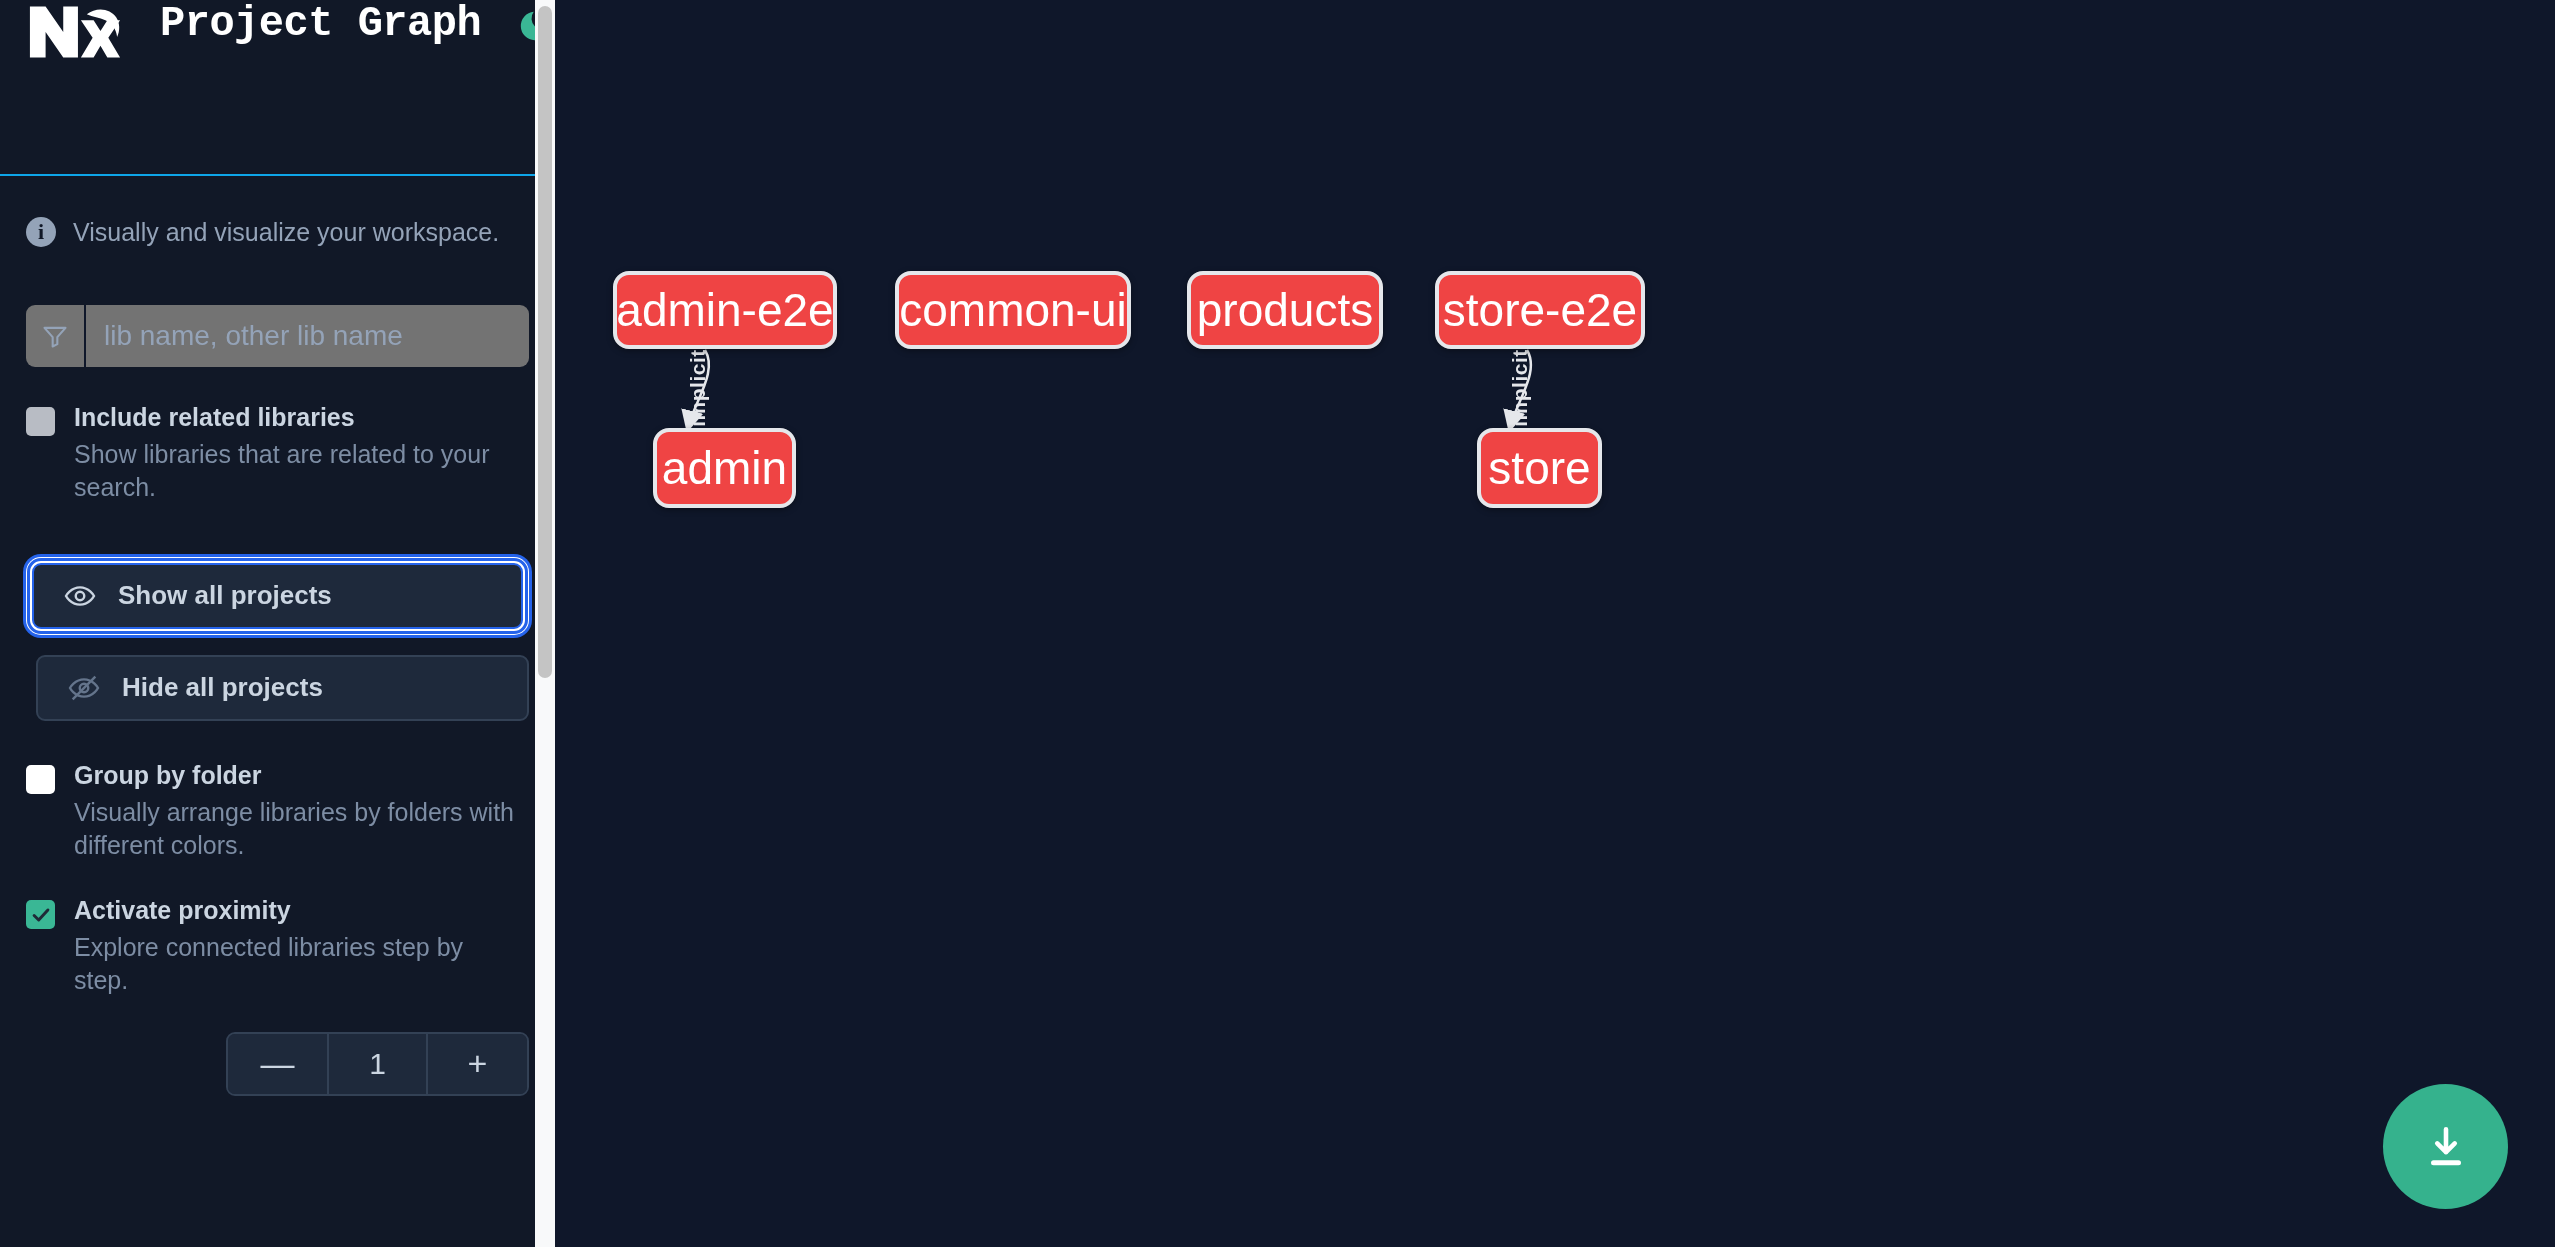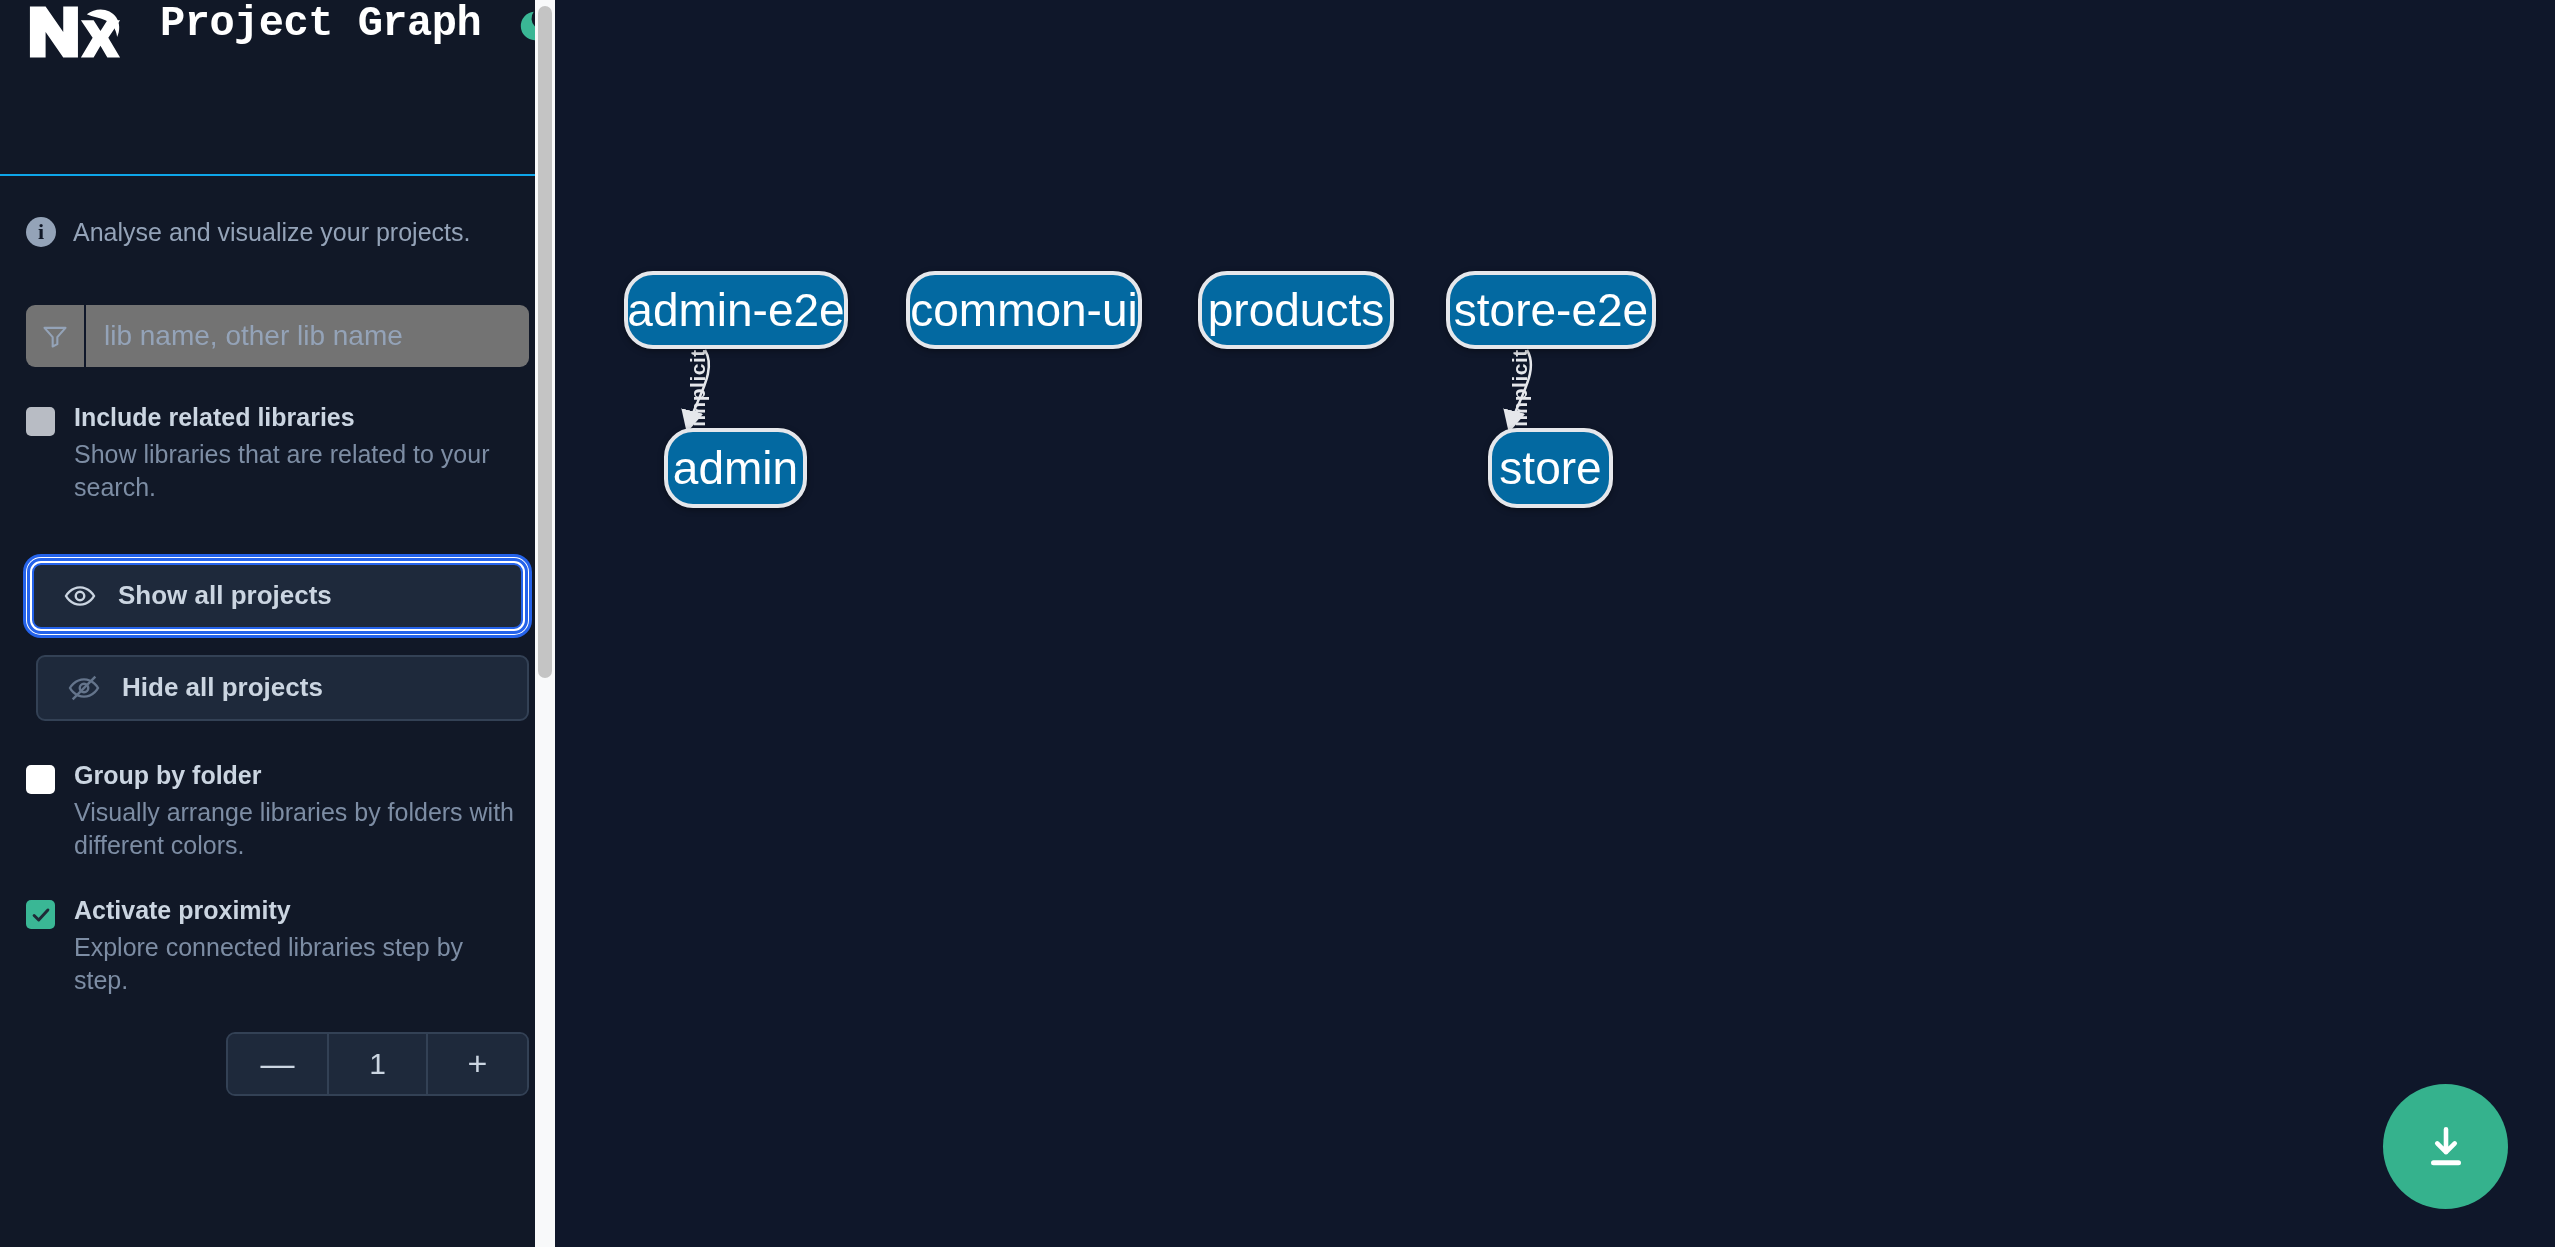--- a/index.html
+++ b/index.html
@@ -229,33 +229,32 @@
     position: relative;
     flex: 1;
     height: 1247px;
     background: #0f172a;
     overflow: hidden;
   }
   #graph-svg { position: absolute; inset: 0; width: 100%; height: 100%; }
 
   .node {
     position: absolute;
-    background: #0369a1;
+    background: #ef4444;
     border: 4px solid #e5e7eb;
-    border-radius: 29px;
+    border-radius: 16px;
     display: flex;
     align-items: center;
     justify-content: center;
     color: #ffffff;
     font-size: 46px;
     font-family: "Liberation Sans", sans-serif;
     cursor: pointer;
     white-space: nowrap;
     box-shadow: 0 2px 6px rgba(0,0,0,.35);
-    margin-left: 11px;
   }
 
   .edge-label {
     position: absolute;
     color: #e5e7eb;
     font-size: 21px;
     font-weight: 700;
     font-family: "Liberation Sans", sans-serif;
     transform-origin: center center;
     transform: rotate(-90deg);
@@ -295,21 +294,21 @@
         <svg width="38" height="38" viewBox="0 0 24 24">
           <path fill="#3ab795" d="M21 12.8A9 9 0 1 1 11.2 3a7 7 0 0 0 9.8 9.8z"></path>
         </svg>
       </button>
     </div>
 
     <div class="sb-body">
 
       <div class="tagline">
         <span class="info-icon">i</span>
-        <span class="tagline-text">Analyse and visualize your projects.</span>
+        <span class="tagline-text">Visually and visualize your workspace.</span>
       </div>
 
       <div class="search-wrap">
         <span class="search-icon-box">
           <svg width="28" height="28" viewBox="0 0 24 24">
             <path fill="none" stroke="#94a3b8" stroke-width="1.8" stroke-linejoin="round" d="M3 5h18l-7 8v6l-4 2v-8z"></path>
           </svg>
         </span>
         <input class="search-input" type="text" placeholder="lib name, other lib name" style="">
       </div>

